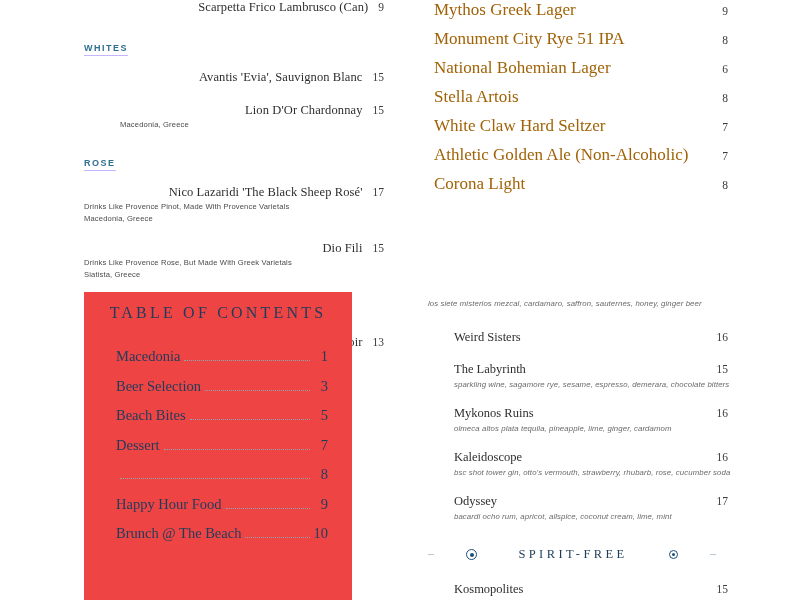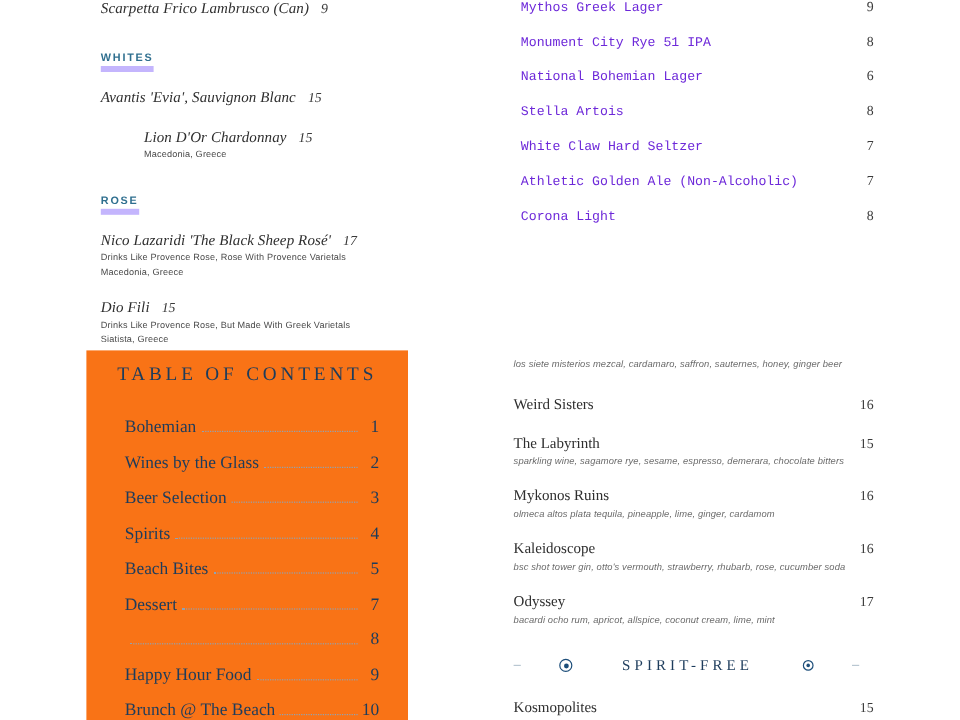--- a/index.html
+++ b/index.html
@@ -26,22 +26,21 @@
   .col-right { left: 428px; }
 
   
   .entry {
     position: relative;
     margin-bottom: 12px;
   }
   .entry-head {
     display: flex;
     align-items: baseline;
-    justify-content: flex-start;
-    font-style: italic;
+    justify-content: flex-end;
   }
   .entry-name {
     font-family: "Liberation Serif", serif;
     font-size: 12.5px;
     color: #2e2e2e;
     letter-spacing: 0.1px;
     white-space: nowrap;
   }
   .entry-price {
     font-family: "Liberation Serif", serif;
@@ -58,49 +57,50 @@
     margin-top: 1px;
   }
 
   
   .sec-head {
     font-family: "Liberation Sans", sans-serif;
     font-size: 9px;
     font-weight: bold;
     letter-spacing: 1.5px;
     color: #2f6f8f;
-    border-bottom: 5px solid #c4b5fd;
+    border-bottom: 1px solid #c4b5fd;
     display: inline-block;
     padding-bottom: 2px;
     margin: 16px 0 14px 0;
   }
 
   
   .beer-row {
     display: flex;
     align-items: baseline;
     justify-content: space-between;
     height: 29px;
     padding-left: 6px;
   }
   .beer-name {
-    font-family: Liberation Mono, monospace;
-    font-size: 11px;
-    color: #6d28d9;
+    font-family: Liberation Serif, serif;
+    font-size: 17px;
+    color: #a16207;
     white-space: nowrap;
   }
   .beer-price {
     font-family: "Liberation Serif", serif;
     font-size: 11.5px;
     color: #3a3a3a;
   }
 
   
   .cocktail {
     margin-bottom: 17px;
+    margin-left: 26px;
   }
   .cocktail-head {
     display: flex;
     align-items: baseline;
     justify-content: space-between;
   }
   .cocktail-name {
     font-family: "Liberation Serif", serif;
     font-size: 12.5px;
     color: #2e2e2e;
@@ -177,25 +177,25 @@
   }
   .ring-sm::after {
     width: 3px;
     height: 3px;
     margin: -1.5px 0 0 -1.5px;
   }
 
   
   #toc-overlay {
     position: absolute;
-    left: 72px;
+    left: 84px;
     top: 292px;
     width: 268px;
     height: 308px;
-    background: #f97316;
+    background: #ef4444;
     z-index: 10;
   }
   .toc-title {
     font-family: "Liberation Serif", serif;
     font-size: 16px;
     letter-spacing: 3.2px;
     color: #1d3c5c;
     text-align: center;
     margin-top: 12px;
   }
@@ -260,21 +260,21 @@
   </div>
 
   
   <div class="sec-head">ROSE</div>
 
   <div class="entry">
     <div class="entry-head">
       <span class="entry-name">Nico Lazaridi 'The Black Sheep Rosé'</span>
       <span class="entry-price">17</span>
     </div>
-    <div class="entry-sub">Drinks Like Provence Rose, Rose With Provence Varietals</div>
+    <div class="entry-sub">Drinks Like Provence Pinot, Made With Provence Varietals</div>
     <div class="entry-sub">Macedonia, Greece</div>
   </div>
 
   <div class="entry" style="margin-top:17px;">
     <div class="entry-head">
       <span class="entry-name">Dio Fili</span>
       <span class="entry-price">15</span>
     </div>
     <div class="entry-sub">Drinks Like Provence Rose, But Made With Greek Varietals</div>
     <div class="entry-sub">Siatista, Greece</div>
@@ -381,42 +381,32 @@
     </div>
 
   </div>
 </div>
 
 <div id="toc-overlay">
   <div class="toc-title">TABLE OF CONTENTS</div>
   <div class="toc-list">
 
     <div class="toc-row">
-      <span class="toc-label">Bohemian</span>
+      <span class="toc-label">Macedonia</span>
       <span class="toc-dots"></span>
       <span class="toc-page">1</span>
     </div>
 
-    <div class="toc-row">
-      <span class="toc-label">Wines by the Glass</span>
-      <span class="toc-dots"></span>
-      <span class="toc-page">2</span>
-    </div>
 
     <div class="toc-row">
       <span class="toc-label">Beer Selection</span>
       <span class="toc-dots"></span>
       <span class="toc-page">3</span>
     </div>
 
-    <div class="toc-row">
-      <span class="toc-label">Spirits</span>
-      <span class="toc-dots"></span>
-      <span class="toc-page">4</span>
-    </div>
 
     <div class="toc-row">
       <span class="toc-label">Beach Bites</span>
       <span class="toc-dots"></span>
       <span class="toc-page">5</span>
     </div>
 
     <div class="toc-row">
       <span class="toc-label">Dessert</span>
       <span class="toc-dots"></span>

